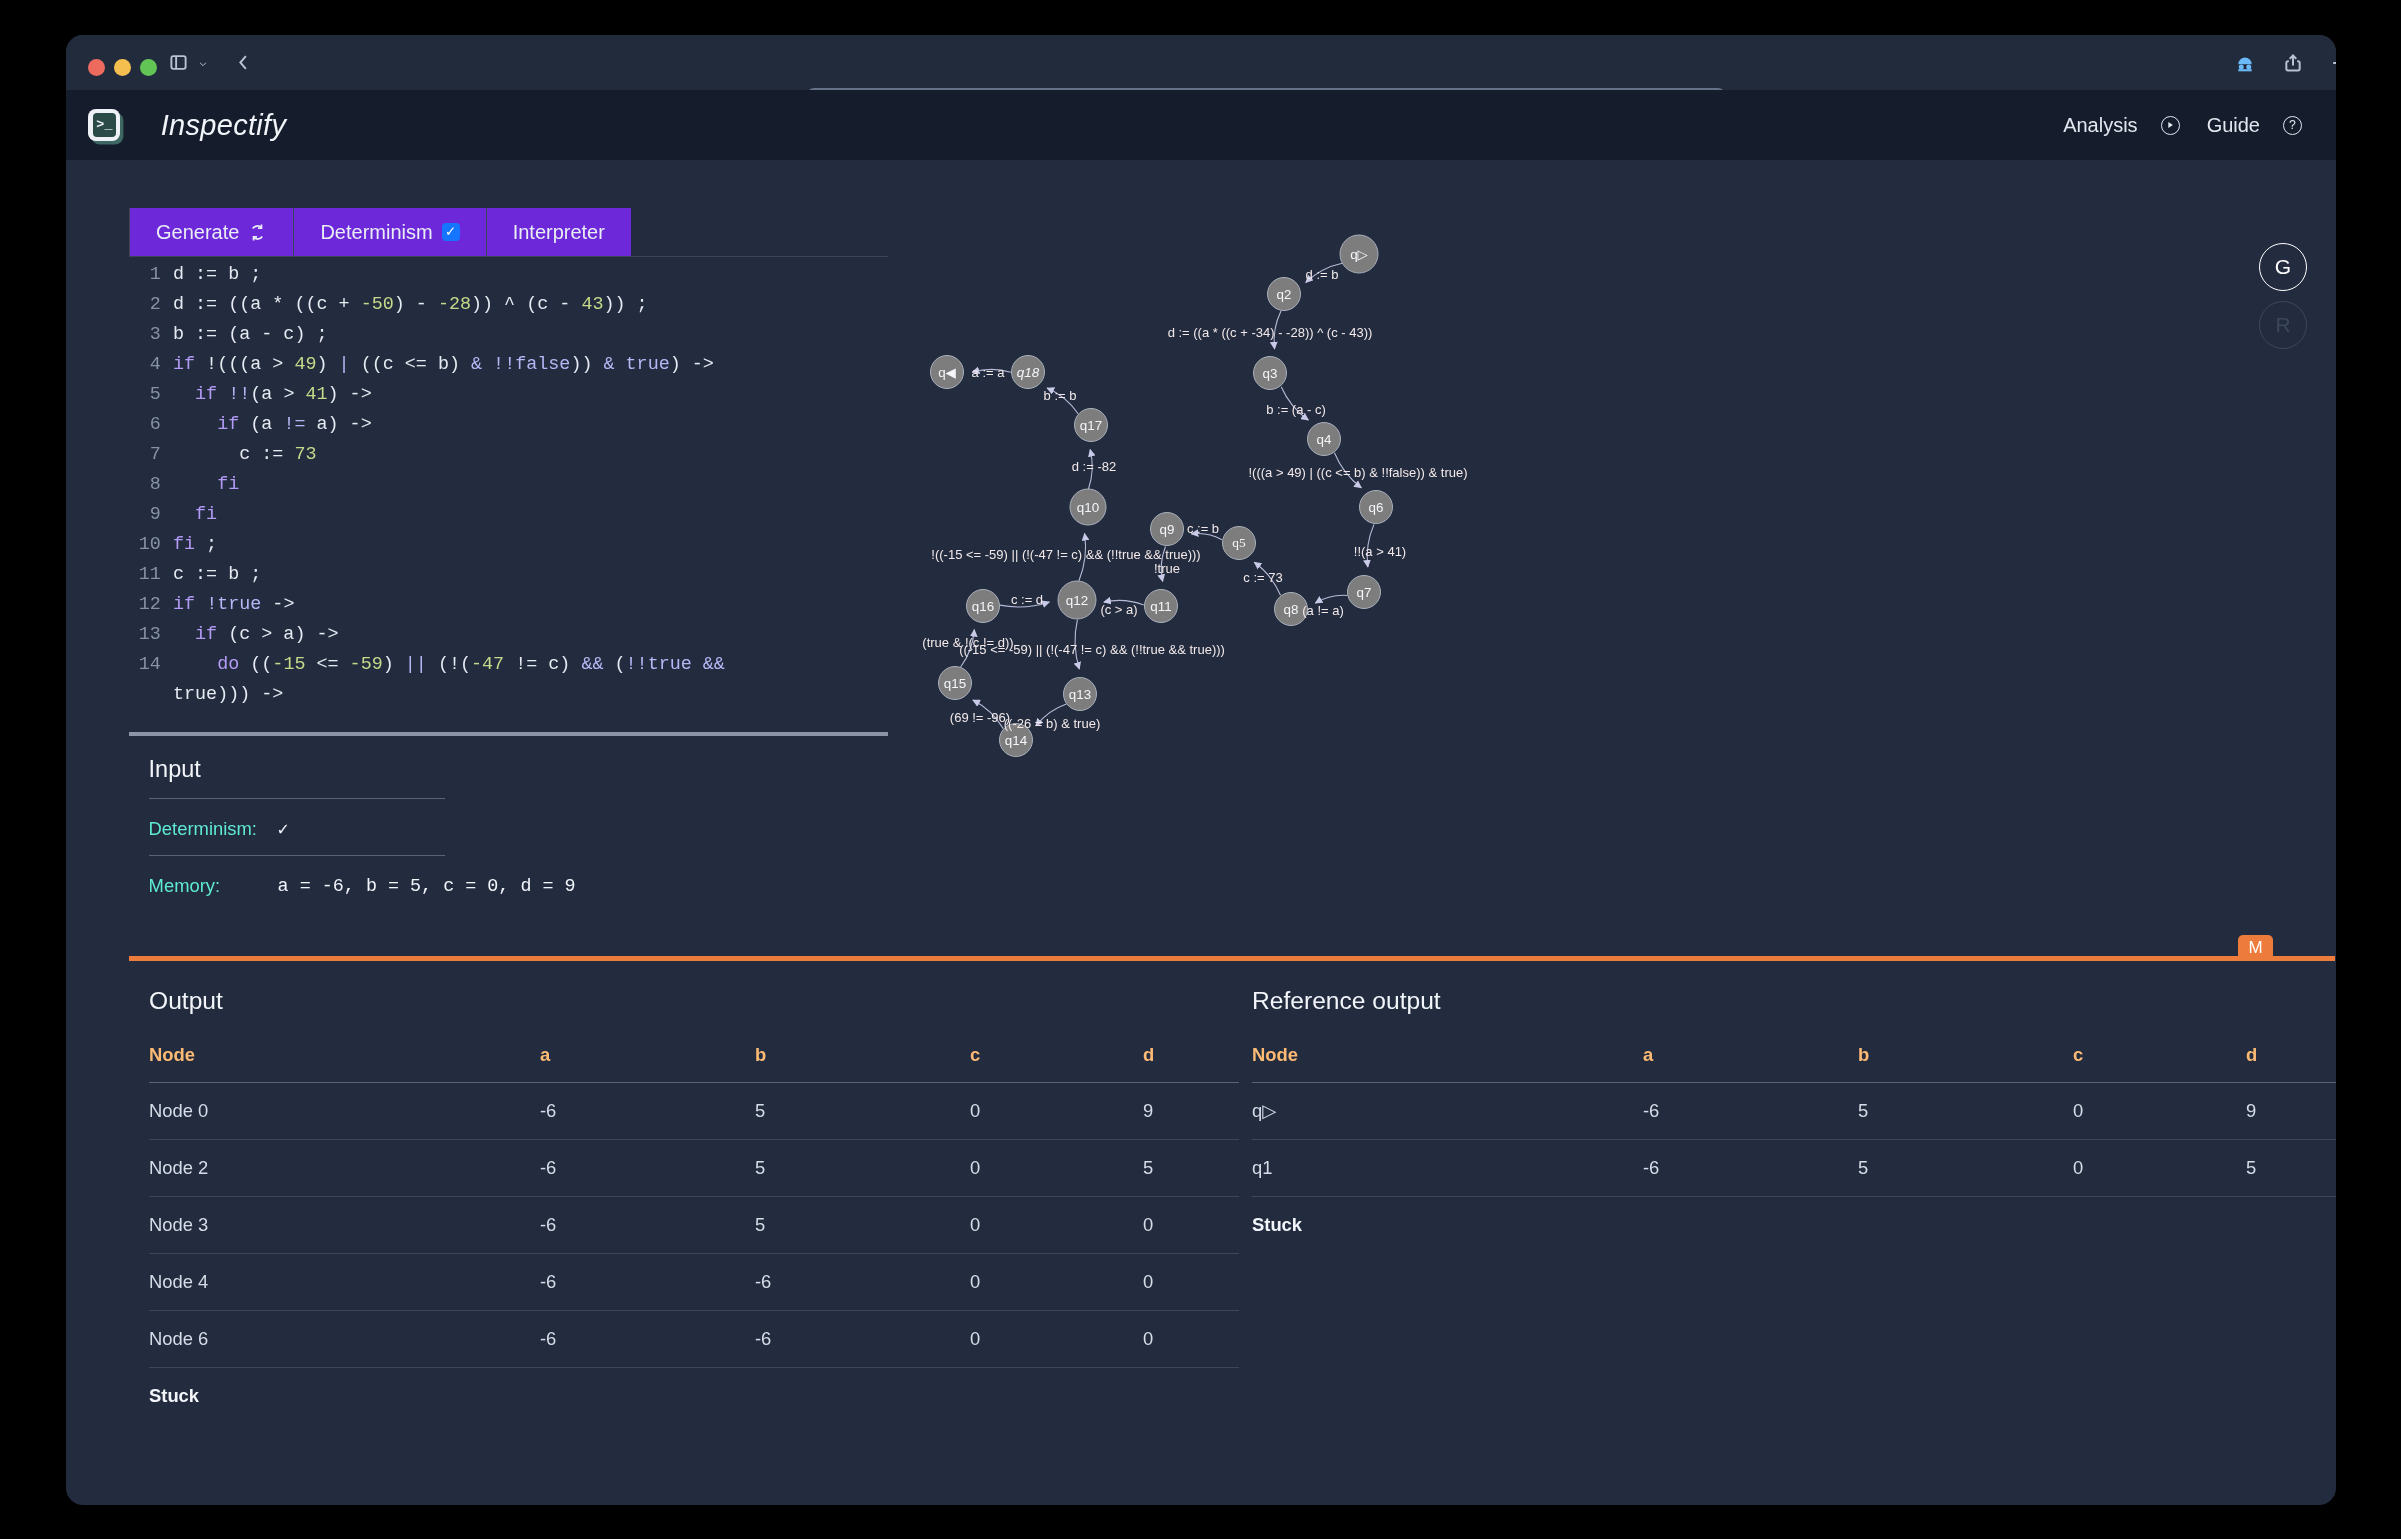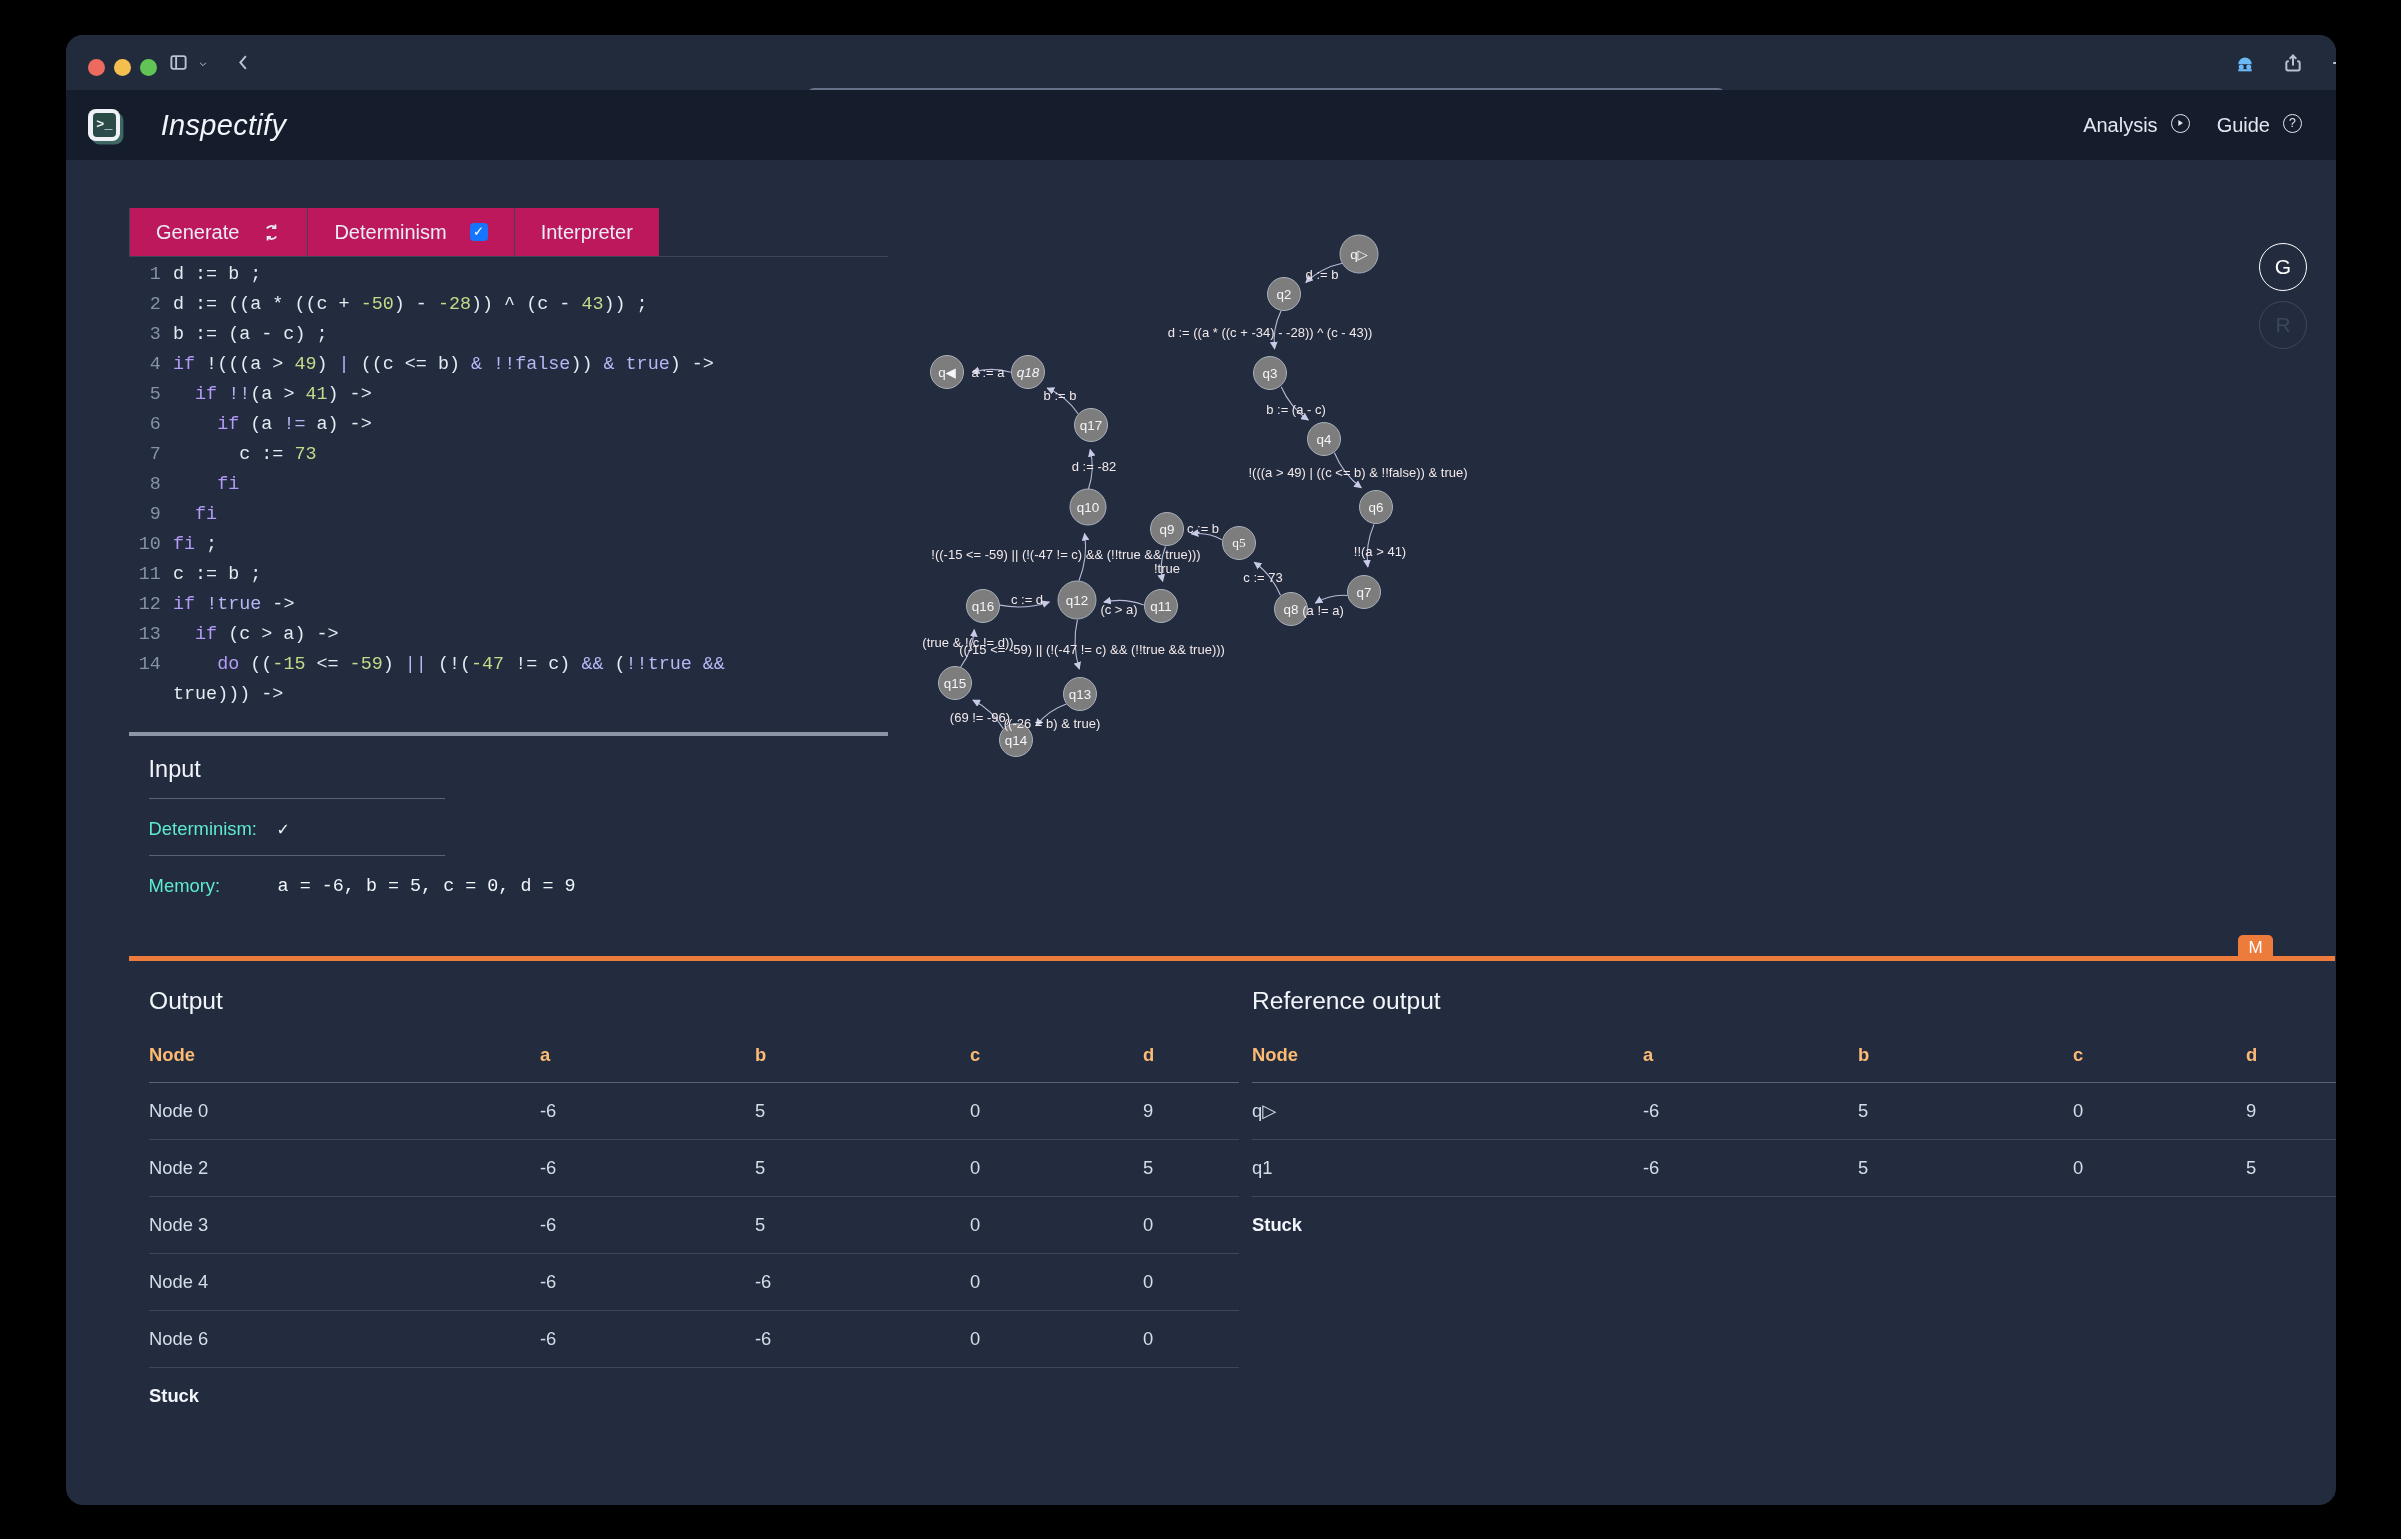--- a/index.html
+++ b/index.html
@@ -80,43 +80,43 @@
   }
   #brand {
     font-size: 29px; font-style: italic; font-weight: 400;
     color: #f1f4f8; letter-spacing: 0.3px; margin-left: 28px;
   }
   #nav-right {
     margin-left: auto; margin-right: 34px;
     display: flex; align-items: center; gap: 27px;
   }
   .navitem {
-    display: flex; gap: 13px;
+    display: flex; align-items: center; gap: 23px;
     color: #e3e8f0; font-size: 20px;
   }
   .circ-ico {
     width: 19px; height: 19px; border-radius: 50%;
     border: 1.4px solid #e3e8f0;
     display: flex; align-items: center; justify-content: center;
     font-size: 12.3px; color: #e3e8f0; line-height: 1;
   }
 
   
   #tabbar {
     position: absolute; left: 63px; top: 173px;
     height: 48px; display: flex; align-items: stretch;
     z-index: 4;
   }
   .tab {
     display: flex; align-items: center; justify-content: center;
-    gap: 23px;
+    gap: 9px;
     padding: 0 26px;
     color: #e9edf4; font-size: 20px;
     border-right: 1.1px solid #3b4556;
-    background: #be185d;
+    background: #6d28d9;
   }
   .tab:first-child { border-left: 1.1px solid #3b4556; }
   .tab.noborder { border-right: none; }
   .recycle {
     width: 19px; height: 19px;
     stroke: #e9edf4; fill: none; stroke-width: 2.2;
   }
   .checkbox {
     width: 18px; height: 18px; border-radius: 3.9px;
     background: #1675ff;

